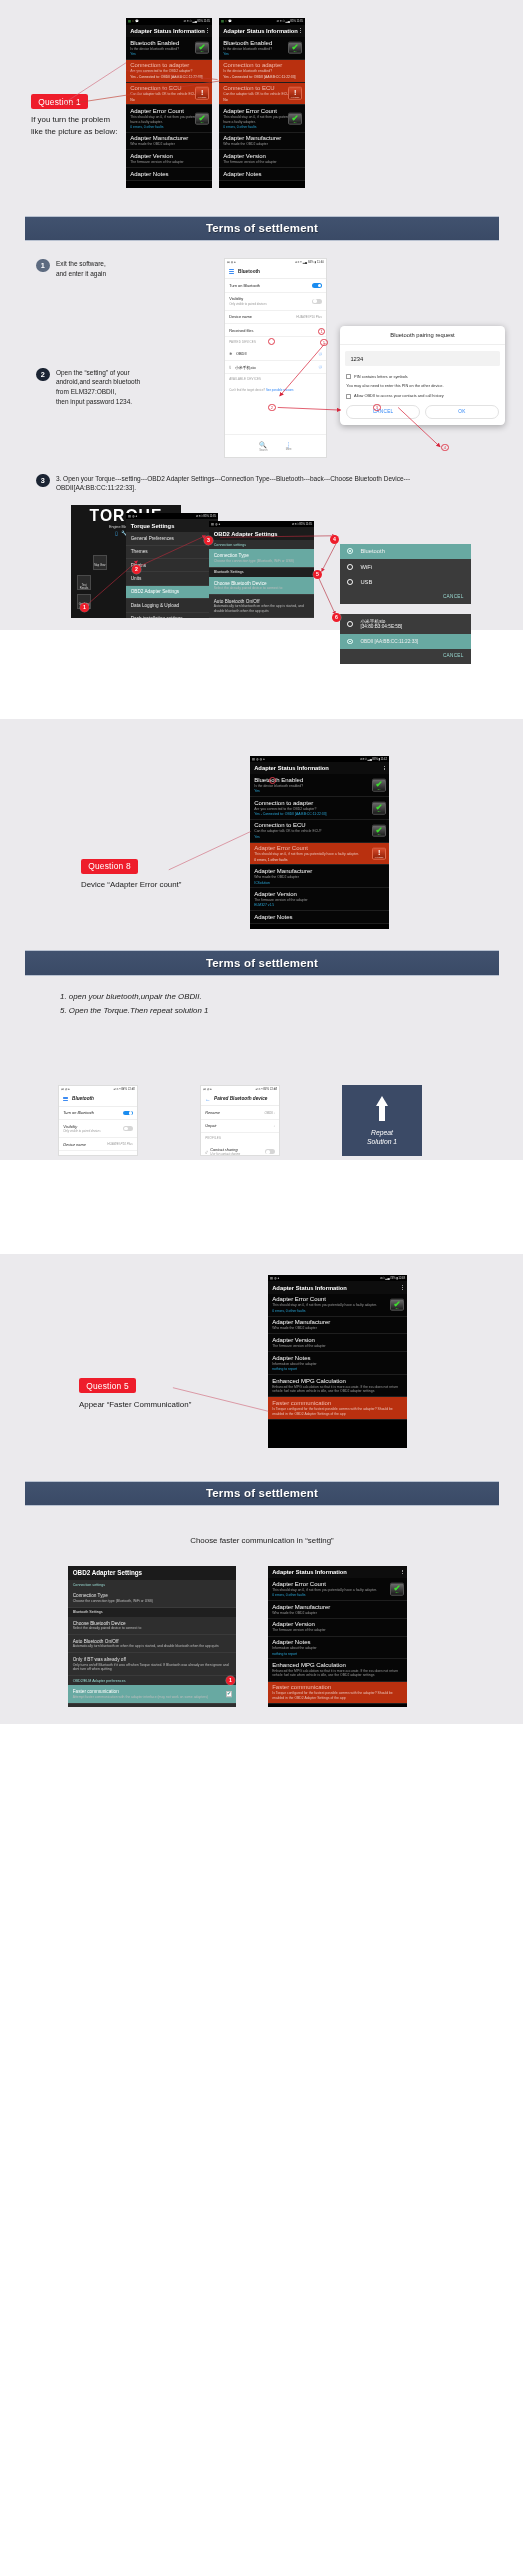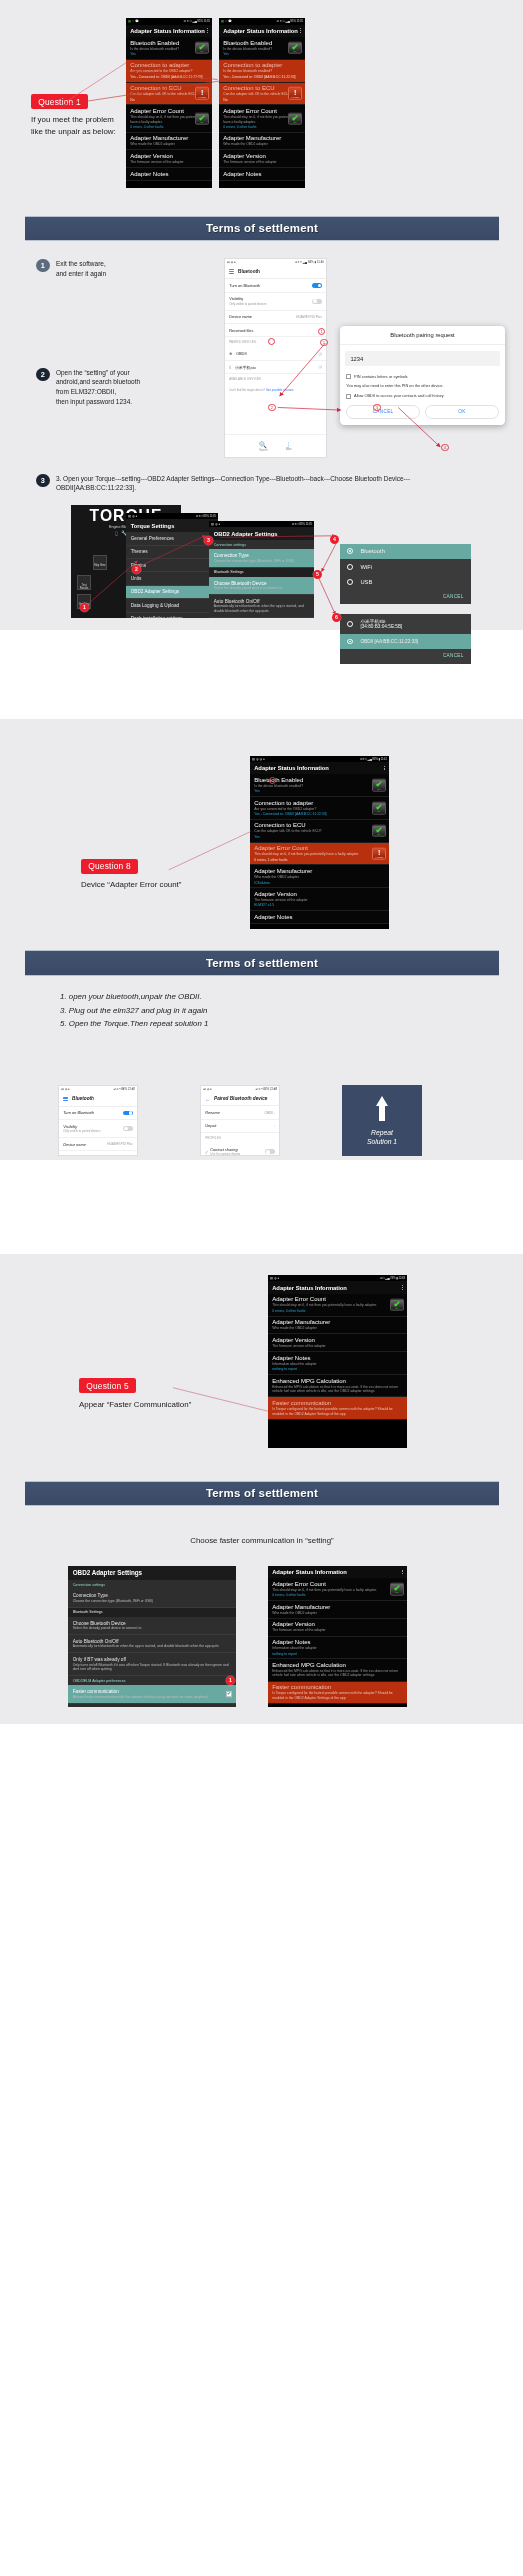--- a/index.html
+++ b/index.html
@@ -298,21 +298,21 @@
   </div>
 
   <svg class="arrow-svg" width="524" height="204" viewBox="0 0 1000 390">
     <line x1="122" y1="197" x2="240" y2="120" stroke="#d1697a" stroke-width="1.2"></line>
     <line x1="122" y1="200" x2="418" y2="155" stroke="#c0392b" stroke-width="1.2"></line>
     <line x1="240" y1="135" x2="415" y2="152" stroke="#c0392b" stroke-width="1.2"></line>
   </svg>
 
   <div style="position:absolute;left:31px;top:94px;width:89px;">
     <span class="qtag">Question 1</span>
-    <div class="qtext">If you meet the problem like the unpair as below:</div>
+    <div class="qtext">If you turn the problem like the picture as below:</div>
   </div>
 </div>
 
 <div class="banner-wrap">
   <div class="banner">Terms of settlement</div>
 </div>
 
 <div style="position:relative;height:377px;">
 
   <div class="steprow" style="position:absolute;left:36px;top:6.3px;width:105px;">
@@ -628,21 +628,20 @@
 </div>
 
 <div class="banner-wrap">
   <div class="banner">Terms of settlement</div>
 </div>
 
 <div style="position:relative;height:173px;padding-top:3.1px;font-style:italic;">
 
   <div style="margin-left:60px;">
     <div class="steptext" style="font-size:7.9px;line-height:1.7;">1. open your bluetooth,unpair the OBDII.</div>
-    <div class="steptext" style="font-size:7.9px;line-height:1.7;">3. Plug out the elm327 and plug in it again</div>
     <div class="steptext" style="font-size:7.9px;line-height:1.7;">5. Open the Torque.Then repeat solution 1</div>
   </div>
 
   <div class="lphone" style="position:absolute;left:58px;top:98px;width:80px;height:71px;">
     <div class="lstatus">
       <span>▤ ◍ ●</span>
       <span>⊘✶⏱ <span>84%</span> <span>11:40</span></span>
     </div>
     <div class="ltitle">
       <span class="hamb">

